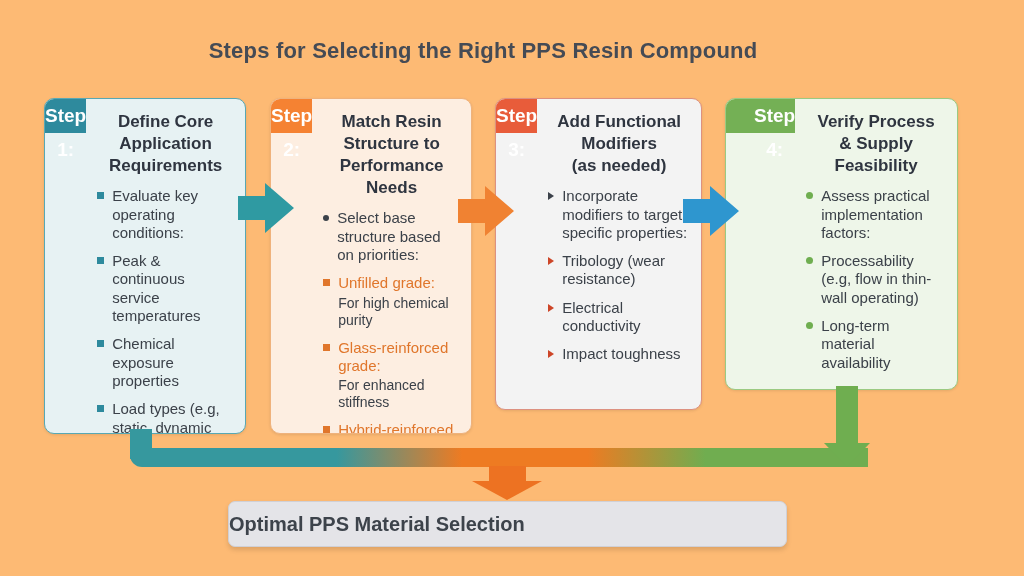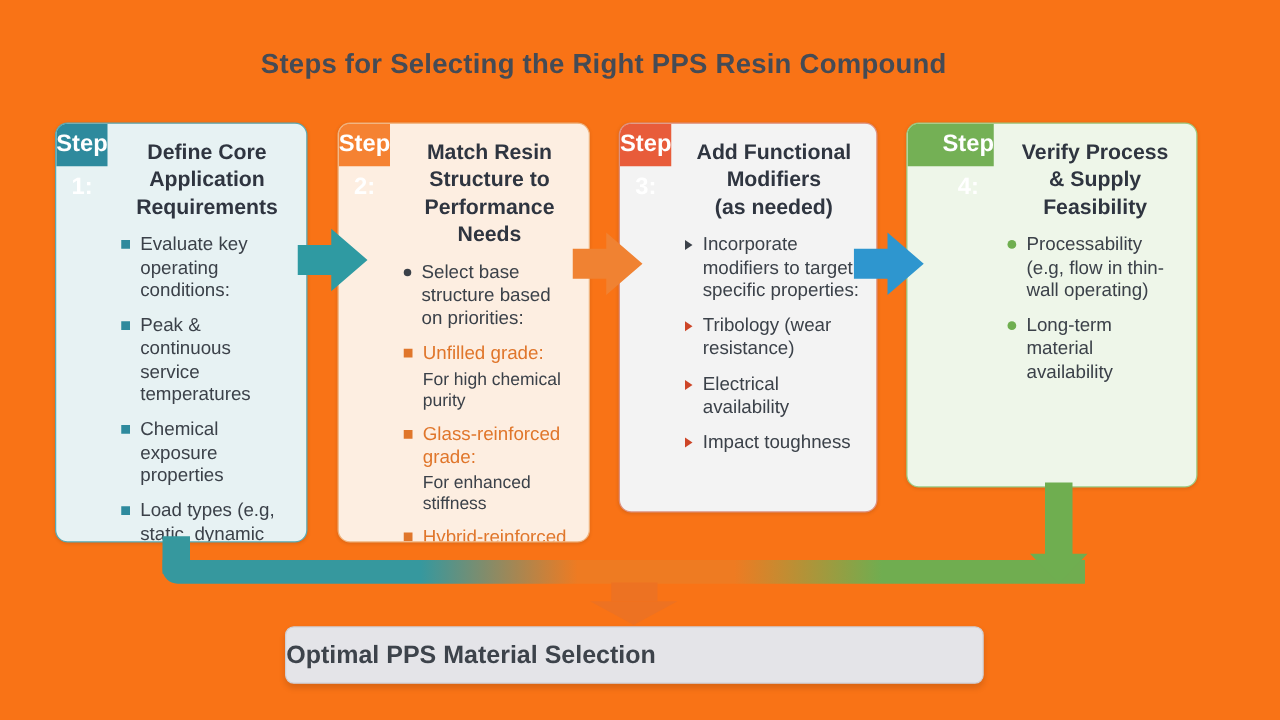--- a/index.html
+++ b/index.html
@@ -1,21 +1,21 @@
 <!DOCTYPE html>
 <html><head>
 <meta charset="utf-8">
 <style>
   html,body{margin:0;padding:0;}
   body{
     width:1024px;height:576px;background:#fdfdfd;
     font-family:"Liberation Sans", sans-serif;
     -webkit-font-smoothing:antialiased;
   }
-  .stage{position:relative;width:1024px;height:576px;overflow:hidden;background:#f97316;}
+  .stage{position:relative;width:1024px;height:576px;overflow:hidden;background:#fdba74;}
 
   .title{
     position:absolute;top:38px;left:0;width:966px;text-align:center;
     font-size:22px;font-weight:bold;color:#454b55;letter-spacing:.2px;
   }
 
   .card{
     position:absolute;border-radius:10px;border:1px solid;overflow:hidden;
     display:flex;flex-direction:row;box-shadow:0 1px 3px rgba(0,0,0,.10);
   }
@@ -149,34 +149,38 @@
       <div class="bullet">
         <span class="marker m-tri-dark"></span>
         <span>Incorporate modifiers to target specific properties:</span>
       </div>
       <div class="bullet">
         <span class="marker m-tri-red"></span>
         <span>Tribology (wear resistance)</span>
       </div>
       <div class="bullet">
         <span class="marker m-tri-red"></span>
-        <span>Electrical availability</span>
+        <span>Electrical conductivity</span>
       </div>
       <div class="bullet">
         <span class="marker m-tri-red"></span>
         <span>Impact toughness</span>
       </div>
     </div>
   </div>
 
   <div class="card card4">
     <div class="card-header">Step 4:</div>
     <div class="card-body">
       <div class="card-heading">Verify Process
 &amp; Supply Feasibility</div>
+      <div class="bullet">
+        <span class="marker m-dot-green"></span>
+        <span>Assess practical implementation factors:</span>
+      </div>
       <div class="bullet">
         <span class="marker m-dot-green"></span>
         <span>Processability (e.g, flow in thin-wall operating)</span>
       </div>
       <div class="bullet">
         <span class="marker m-dot-green"></span>
         <span>Long-term material availability</span>
       </div>
     </div>
   </div>

